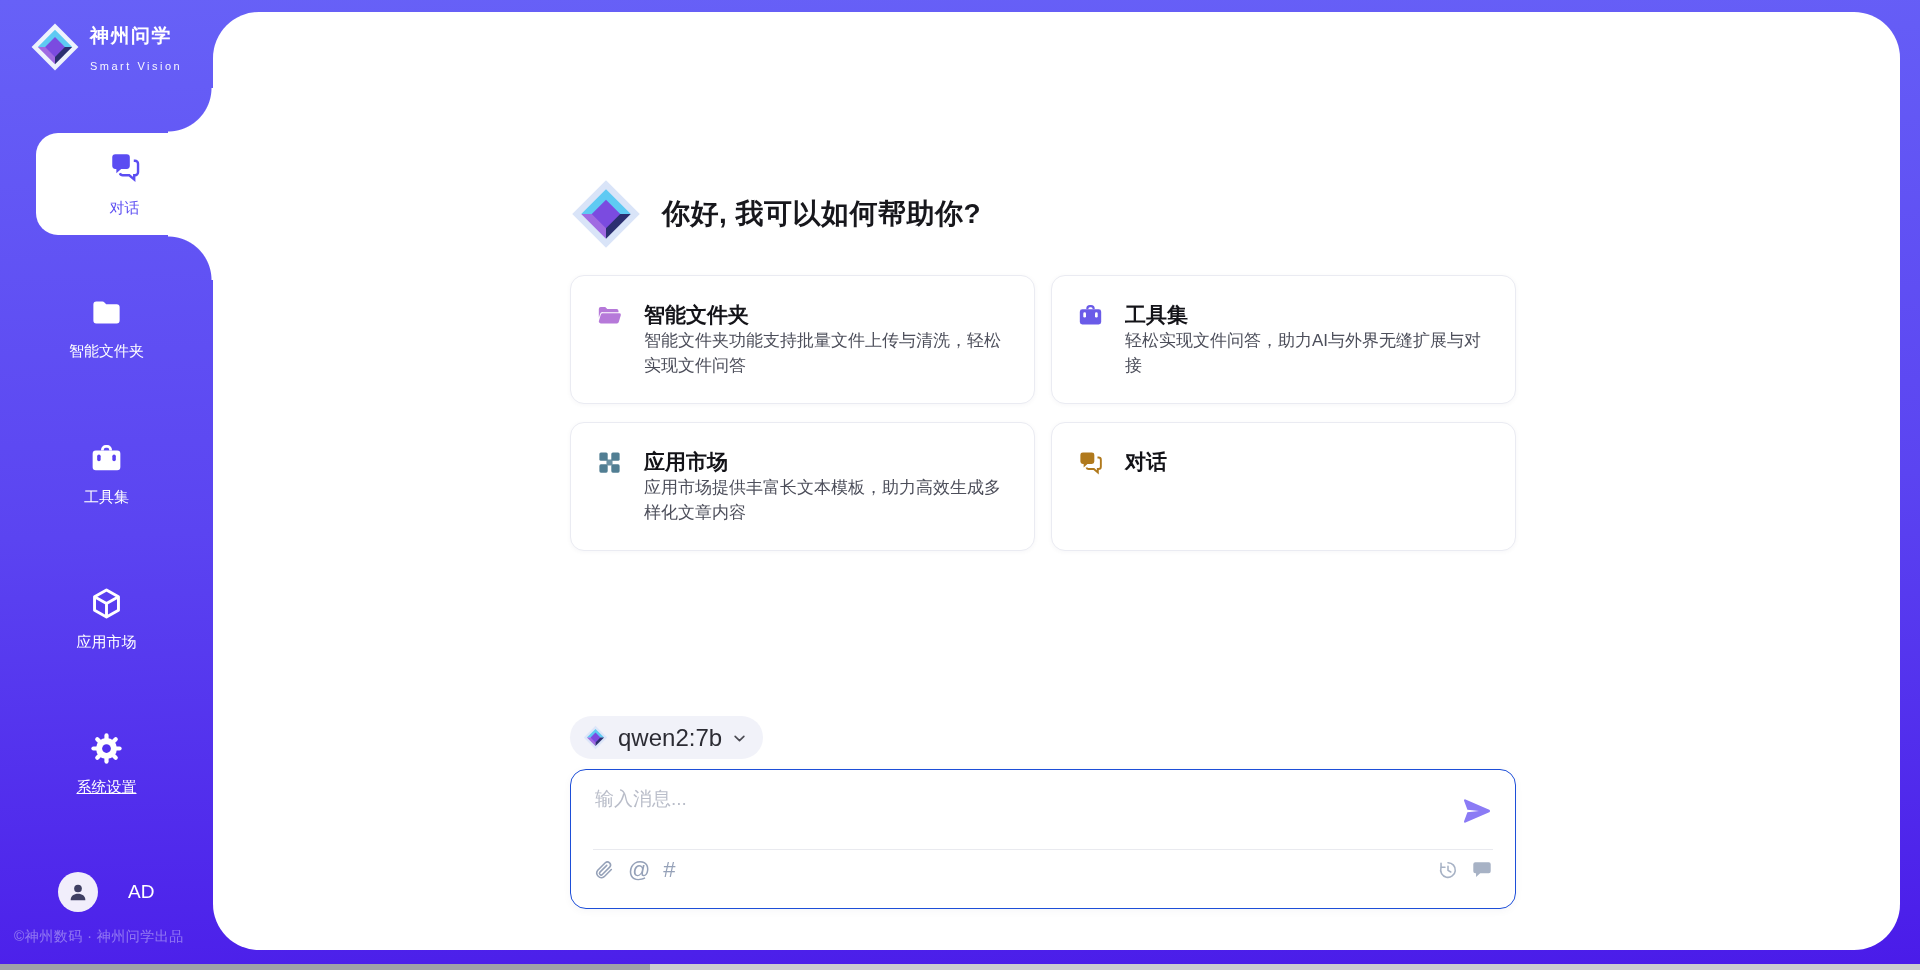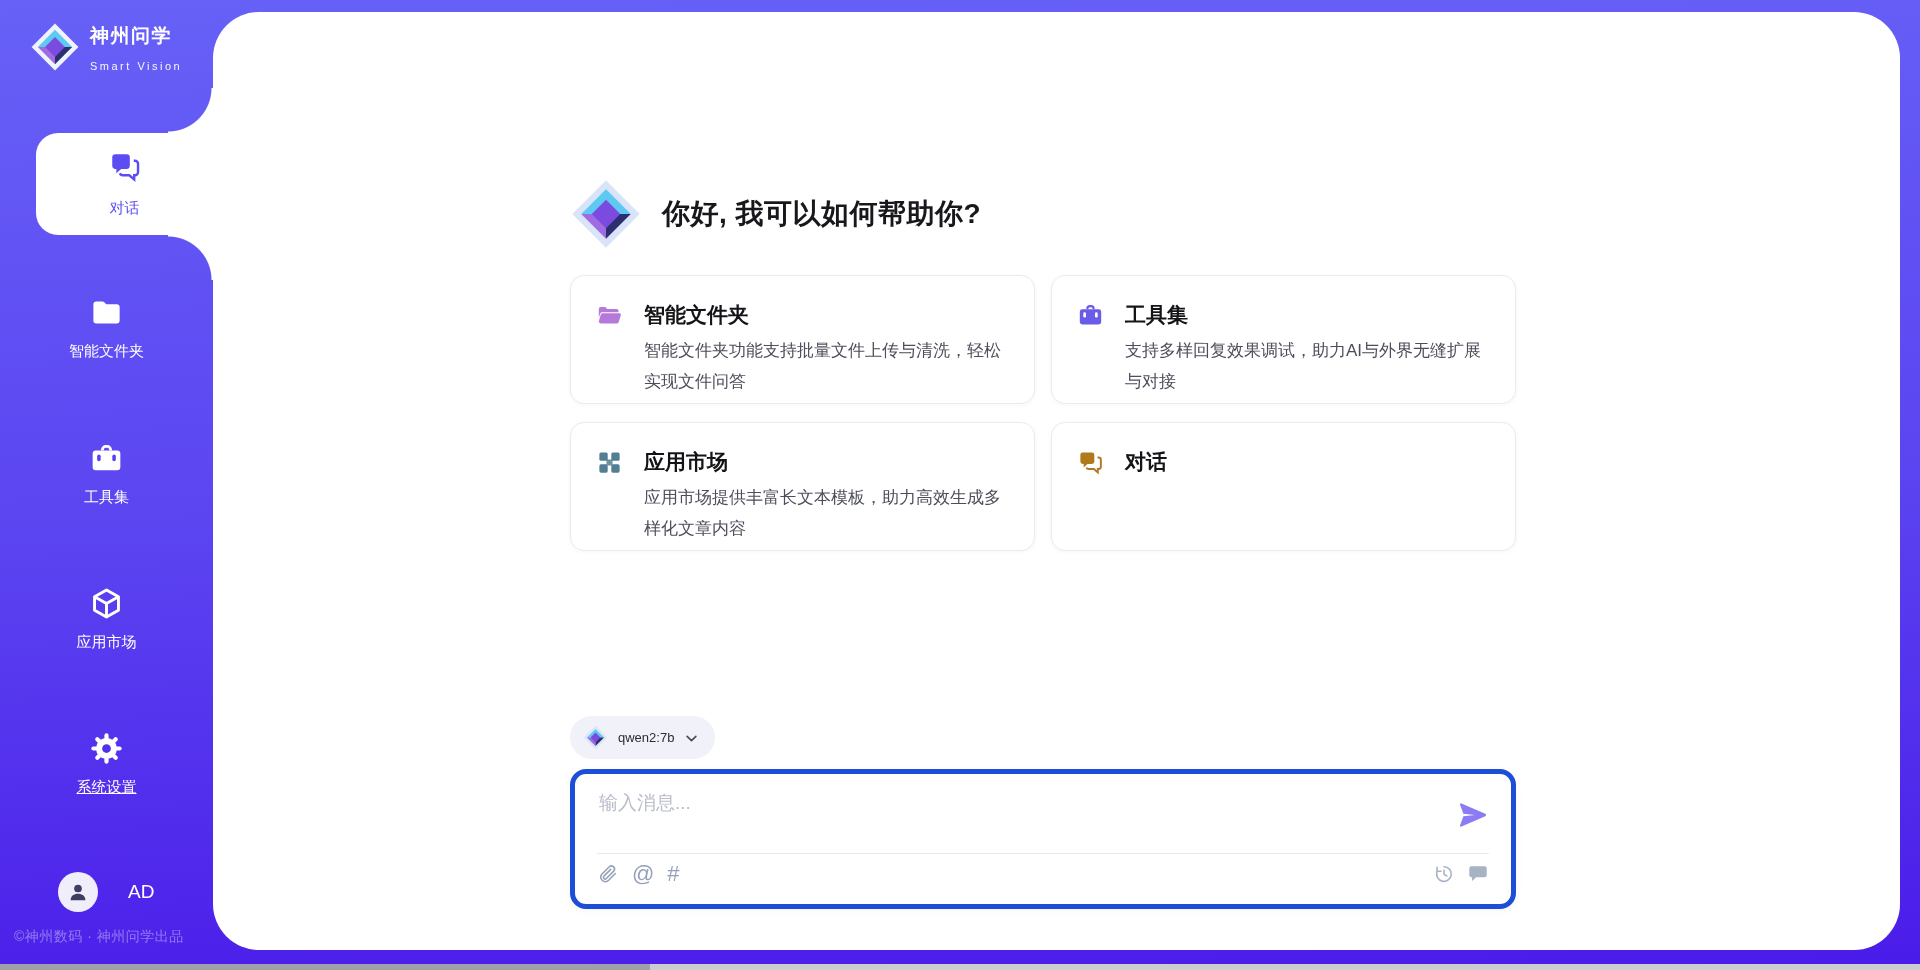--- a/index.html
+++ b/index.html
@@ -46,28 +46,28 @@
   .greeting{ font-size:28px; font-weight:700; color:#17171c; letter-spacing:.5px; }
   .cards{ position:absolute; top:263px; left:0; display:grid;
     grid-template-columns:465px 465px; gap:18px 16px; }
   .card{ height:129px; background:#fff; border:1px solid #eaebf2; border-radius:14px;
     padding:25px 22px 0 25px; display:flex; gap:21px; align-items:flex-start;
     box-shadow:0 1px 5px rgba(30,30,80,.04); cursor:pointer; }
   .card-icon{ width:27px; height:27px; flex:none; margin-top:1px; --slot:#fff; --hole:#fff; }
   .icon-folder-open{ color:#b679d9; } .icon-briefcase{ color:#6a5be8; }
   .icon-grid{ color:#517e93; } .icon-chat-amber{ color:#b0791c; }
   .card-title{ font-size:21px; font-weight:700; color:#131318; line-height:27px; }
-  .card-desc{ margin-top:7px; font-size:17px; line-height:31px; color:#4c4e5a; }
+  .card-desc{ font-size:17px; line-height:25px; color:#4c4e5a; }
   .model-pill{ position:absolute; top:704px; left:0; height:43px; background:#f1f2f9;
     border-radius:22px; display:flex; align-items:center; gap:10px; padding:0 16px 0 13px; cursor:pointer; }
   .model-pill .diamond{ width:25px; height:25px; --outer:#dce6f9; }
-  .model-name{ font-size:13px; color:#2c2c34; }
+  .model-name{ font-size:24px; color:#2c2c34; }
   .model-pill .chev{ width:15px; height:15px; color:#4a4a52; margin-top:2px; }
   .composer{ position:absolute; top:757px; left:0; width:946px; height:140px; background:#fff;
-    border:5px solid #1d4ed8; border-radius:16px; box-shadow:0 2px 8px rgba(30,30,80,.04); }
+    border:1px solid #1d4ed8; border-radius:16px; box-shadow:0 2px 8px rgba(30,30,80,.04); }
   .msg-input{ position:absolute; left:24px; top:16px; width:840px; height:58px; border:none;
     outline:none; resize:none; background:transparent; font-size:19px; color:#33333b;
     font-family:"Liberation Sans","DejaVu Sans",sans-serif; }
   .msg-input::placeholder{ color:#b9bdc9; }
   .send-btn{ position:absolute; right:22px; top:25px; width:32px; height:32px; color:#8b7bf5;
     cursor:pointer; background:none; border:none; }
   .send-btn svg{ width:32px; height:32px; }
   .divider{ position:absolute; left:22px; right:22px; top:79px; height:1px; background:#e9eaef; }
   .tools-left{ position:absolute; left:22px; top:89px; display:flex; gap:13px; align-items:center;
     color:#95a1b8; }
@@ -112,21 +112,21 @@
 
       <div class="card">
         <svg class="card-icon icon-briefcase icon-slot" viewBox="0 0 24 24">
           <path d="M9.2 6.5V6a2.3 2.3 0 0 1 2.3-2.3h1A2.3 2.3 0 0 1 14.8 6v.5" fill="none" stroke="currentColor" stroke-width="1.9"></path>
           <rect x="2.5" y="6.5" width="19" height="13.5" rx="2.2" fill="currentColor"></rect>
           <rect x="5.6" y="9.2" width="2.4" height="4.6" rx="1.2" fill="var(--slot,#fff)"></rect>
           <rect x="16" y="9.2" width="2.4" height="4.6" rx="1.2" fill="var(--slot,#fff)"></rect>
         </svg>
         <div>
           <div class="card-title">工具集</div>
-          <div class="card-desc">支持多样回复效果调试，助力AI与外界无缝扩展与对接</div>
+          <div class="card-desc">轻松实现文件问答，助力AI与外界无缝扩展与对接</div>
         </div>
       </div>
 
       <div class="card">
         <svg class="card-icon icon-grid" viewBox="0 0 24 24" fill="currentColor">
           <rect x="3" y="3" width="7.4" height="7.4" rx="1.4"></rect>
           <rect x="13.6" y="3" width="7.4" height="7.4" rx="1.4"></rect>
           <rect x="3" y="13.6" width="7.4" height="7.4" rx="1.4"></rect>
           <rect x="13.6" y="13.6" width="7.4" height="7.4" rx="1.4"></rect>
           <rect x="9.3" y="9.3" width="5.4" height="5.4" rx="1" opacity=".85"></rect>

